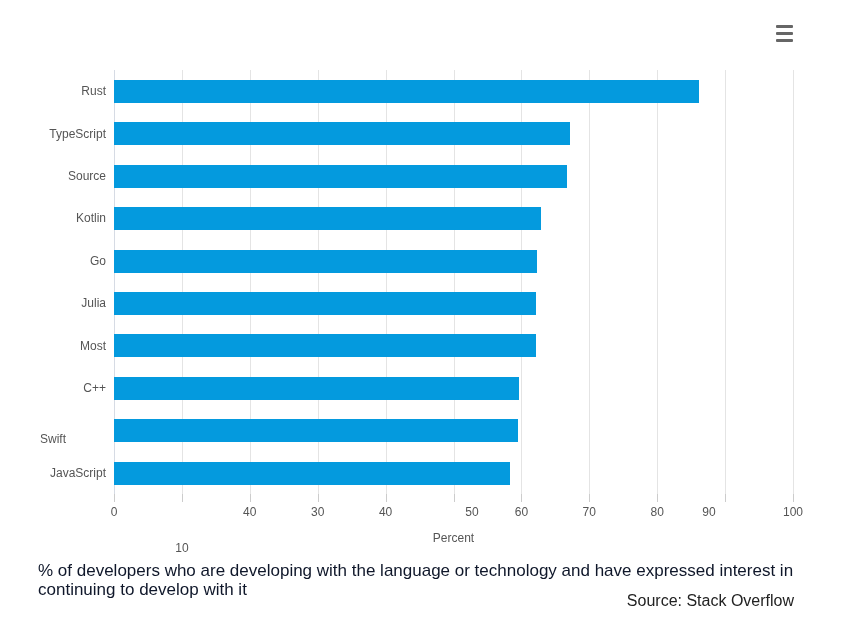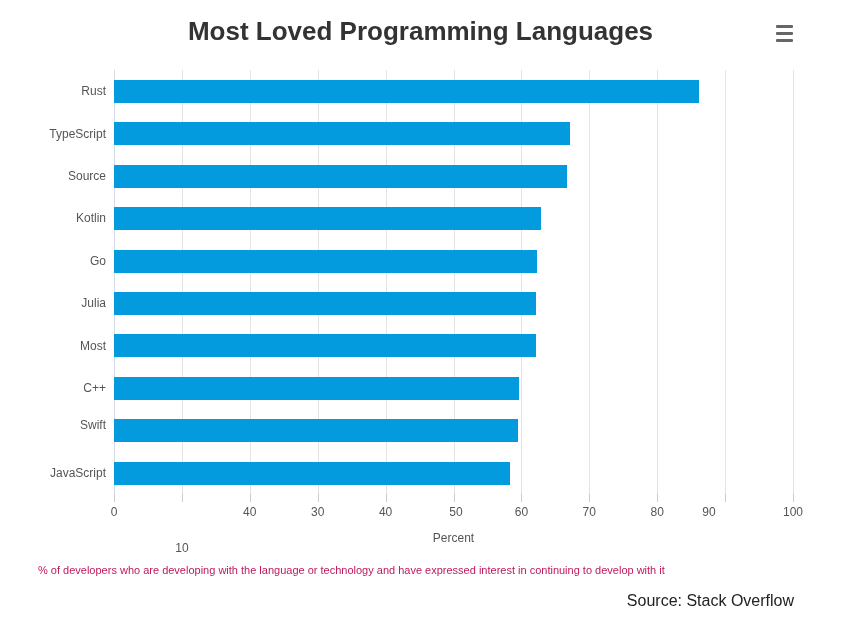--- a/index.html
+++ b/index.html
@@ -145,56 +145,55 @@
     font-size: 12px;
     color: #555555;
   }
 
   
   #chart-caption {
     position: absolute;
     left: 38px;
     top: 561px;
     width: 756px;
-    font-size: 11px;
-    color: #be185d;
+    font-size: 17px;
+    color: #0f172a;
     line-height: 19px;
   }
   #chart-source {
     position: absolute;
     left: 38px;
     top: 592px;
     width: 756px;
     text-align: right;
     font-size: 16px;
     color: #222222;
   }
 </style>
 </head>
 <body>
 
 <div id="chart-header">
-  <div id="chart-title">Most Loved Programming Languages</div>
   <div id="menu-button">
     <span class="mline"></span>
     <span class="mline"></span>
     <span class="mline"></span>
   </div>
 </div>
 
 <div id="y-axis-labels">
     <div class="y-label" style="top: 13.2px;">Rust</div>
     <div class="y-label" style="top: 55.6px;">TypeScript</div>
     <div class="y-label" style="top: 98px;">Source</div>
     <div class="y-label" style="top: 140.4px;">Kotlin</div>
     <div class="y-label" style="top: 182.8px; margin-left: 14px;">Go</div>
     <div class="y-label" style="top: 225.2px;">Julia</div>
     <div class="y-label" style="top: 267.6px;">Most</div>
     <div class="y-label" style="top: 310px;">C++</div>
-    <div class="y-label" style="top: 347px;">Swift</div>
+    <div class="y-label" style="top: 361px; text-align: center;">Swift</div>
     <div class="y-label" style="top: 394.8px;">JavaScript</div>
   </div>
 
 <div id="plot-area">
   <div id="gridlines">
       <div class="gridline axis-zero" style="left: 0px;"></div>
       <div class="gridline" style="left: 67.9px;"></div>
       <div class="gridline" style="left: 135.8px;"></div>
       <div class="gridline" style="left: 203.7px;"></div>
       <div class="gridline" style="left: 271.6px;"></div>
@@ -244,21 +243,21 @@
     <div class="x-tick-label" style="left: 0px;">0</div>
     <div class="x-tick-mark" style="left: 67.9px;"></div>
     <div class="x-tick-label" style="left: 67.9px; margin-top: 36px;">10</div>
     <div class="x-tick-mark" style="left: 135.8px;"></div>
     <div class="x-tick-label" style="left: 135.8px;">40</div>
     <div class="x-tick-mark" style="left: 203.7px;"></div>
     <div class="x-tick-label" style="left: 203.7px;">30</div>
     <div class="x-tick-mark" style="left: 271.6px;"></div>
     <div class="x-tick-label" style="left: 271.6px;">40</div>
     <div class="x-tick-mark" style="left: 339.5px;"></div>
-    <div class="x-tick-label" style="left: 342px; text-align: center;">50</div>
+    <div class="x-tick-label" style="left: 358px; text-align: center;">50</div>
     <div class="x-tick-mark" style="left: 407.4px;"></div>
     <div class="x-tick-label" style="left: 407.4px;">60</div>
     <div class="x-tick-mark" style="left: 475.3px;"></div>
     <div class="x-tick-label" style="left: 475.3px;">70</div>
     <div class="x-tick-mark" style="left: 543.2px;"></div>
     <div class="x-tick-label" style="left: 543.2px;">80</div>
     <div class="x-tick-mark" style="left: 611.1px;"></div>
     <div class="x-tick-label" style="left: 595px;">90</div>
     <div class="x-tick-mark" style="left: 679px;"></div>
     <div class="x-tick-label" style="left: 679px;">100</div>

